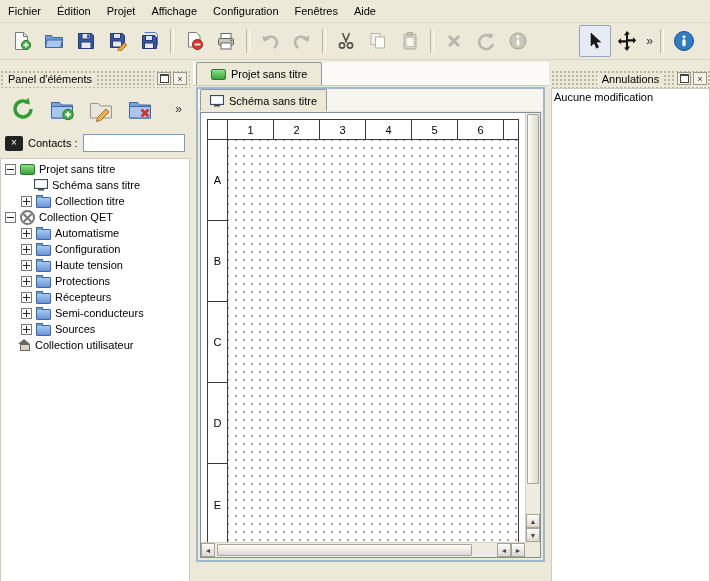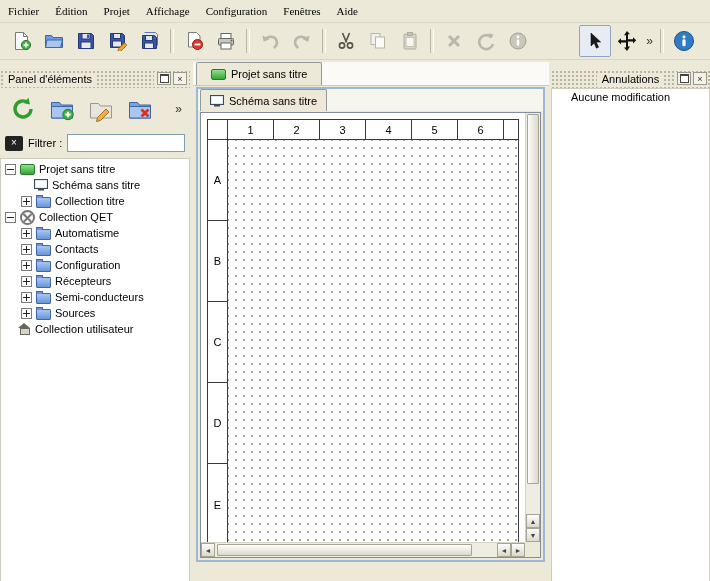--- a/index.html
+++ b/index.html
@@ -2,21 +2,21 @@
 <html><head>
 <meta charset="utf-8">
 <style>
   html,body{margin:0;padding:0;}
   body{font-family:"Liberation Sans","DejaVu Sans",sans-serif;font-size:11px;color:#000;}
   .screen{position:relative;width:710px;height:581px;background:#ece9d8;overflow:hidden;}
 
   
   .menubar{position:absolute;left:0;top:0;width:710px;height:22px;display:flex;align-items:center;
     background:#ece9d8;border-bottom:1px solid #e0dccb;}
-  .menuitem{padding:3px 8px;cursor:default;font-family:Liberation Serif, serif;}
+  .menuitem{padding:3px 8px;cursor:default;}
 
   
   .toolbar{position:absolute;left:0;top:23px;width:710px;height:37px;display:flex;align-items:center;
     background:#ece9d8;border-bottom:1px solid #d9d5c6;padding-left:6px;box-sizing:border-box;}
   .tbtn{width:30px;height:30px;display:flex;align-items:center;justify-content:center;
     border:1px solid transparent;border-radius:2px;flex:none;}
   .tbtn.checked{background:#e7ecf4;border:1px solid #92a4c0;}
   .tsep{width:2px;height:24px;border-left:1px solid #bab6a8;border-right:1px solid #fdfcf8;margin:0 4px;flex:none;}
   .chev{font-size:12px;color:#333;padding:0 3px;flex:none;}
   .spacer{flex:1;}
@@ -100,21 +100,21 @@
   .scorner{position:absolute;right:0;bottom:0;width:15px;height:15px;background:#ece9d8;}
   .sbtn{position:absolute;background:linear-gradient(#fdfdfb,#dcd8ca);border:1px solid #a8a494;
     display:flex;align-items:center;justify-content:center;font-size:7px;color:#444;box-sizing:border-box;}
   .sthumb{position:absolute;background:linear-gradient(90deg,#fdfdfb,#ddd9cb);border:1px solid #a8a494;
     border-radius:1px;box-sizing:border-box;}
   .sthumb.h{background:linear-gradient(#fdfdfb,#ddd9cb);}
 
   
   .right-dock{left:551px;top:62px;width:159px;height:513px;}
   .undo-list{position:absolute;left:0;top:18px;right:0;bottom:0;background:#fff;border:1px solid #cfcbbd;box-sizing:border-box;}
-  .undo-item{padding:2px 19px;}
+  .undo-item{padding:2px 2px;}
 
   svg{display:block;}
 </style>
 </head>
 <body>
 
 <div class="screen">
 
   <div class="menubar">
     <span class="menuitem">Fichier</span>
@@ -341,21 +341,21 @@
             </svg>
           </span>
       </div>
       <span class="chev" style="margin-left:auto">»</span>
     </div>
 
     <div class="filter-row">
       <span class="filter-clear">
           <span>×</span>
         </span>
-      <span>Filtrer :</span>
+      <span>Contacts :</span>
       <input class="filter-input" type="text" value="" style="">
     </div>
 
     <div class="tree">
       <div class="trow l0">
         <span class="exp minus"></span>
         <span class="ticon">
             <span class="ico-project"></span>
           </span>
         <span class="tlabel">Projet sans titre</span>
@@ -390,28 +390,35 @@
         <span class="ticon">
             <span class="ico-folder"></span>
           </span>
         <span class="tlabel">Automatisme</span>
       </div>
       <div class="trow l1">
         <span class="exp plus"></span>
         <span class="ticon">
             <span class="ico-folder"></span>
           </span>
-        <span class="tlabel">Contacts</span>
-      </div>
-      <div class="trow l1">
-        <span class="exp plus"></span>
-        <span class="ticon">
-            <span class="ico-folder"></span>
-          </span>
         <span class="tlabel">Configuration</span>
+      </div>
+      <div class="trow l1">
+        <span class="exp plus"></span>
+        <span class="ticon">
+            <span class="ico-folder"></span>
+          </span>
+        <span class="tlabel">Haute tension</span>
+      </div>
+      <div class="trow l1">
+        <span class="exp plus"></span>
+        <span class="ticon">
+            <span class="ico-folder"></span>
+          </span>
+        <span class="tlabel">Protections</span>
       </div>
       <div class="trow l1">
         <span class="exp plus"></span>
         <span class="ticon">
             <span class="ico-folder"></span>
           </span>
         <span class="tlabel">Récepteurs</span>
       </div>
       <div class="trow l1">
         <span class="exp plus"></span>

